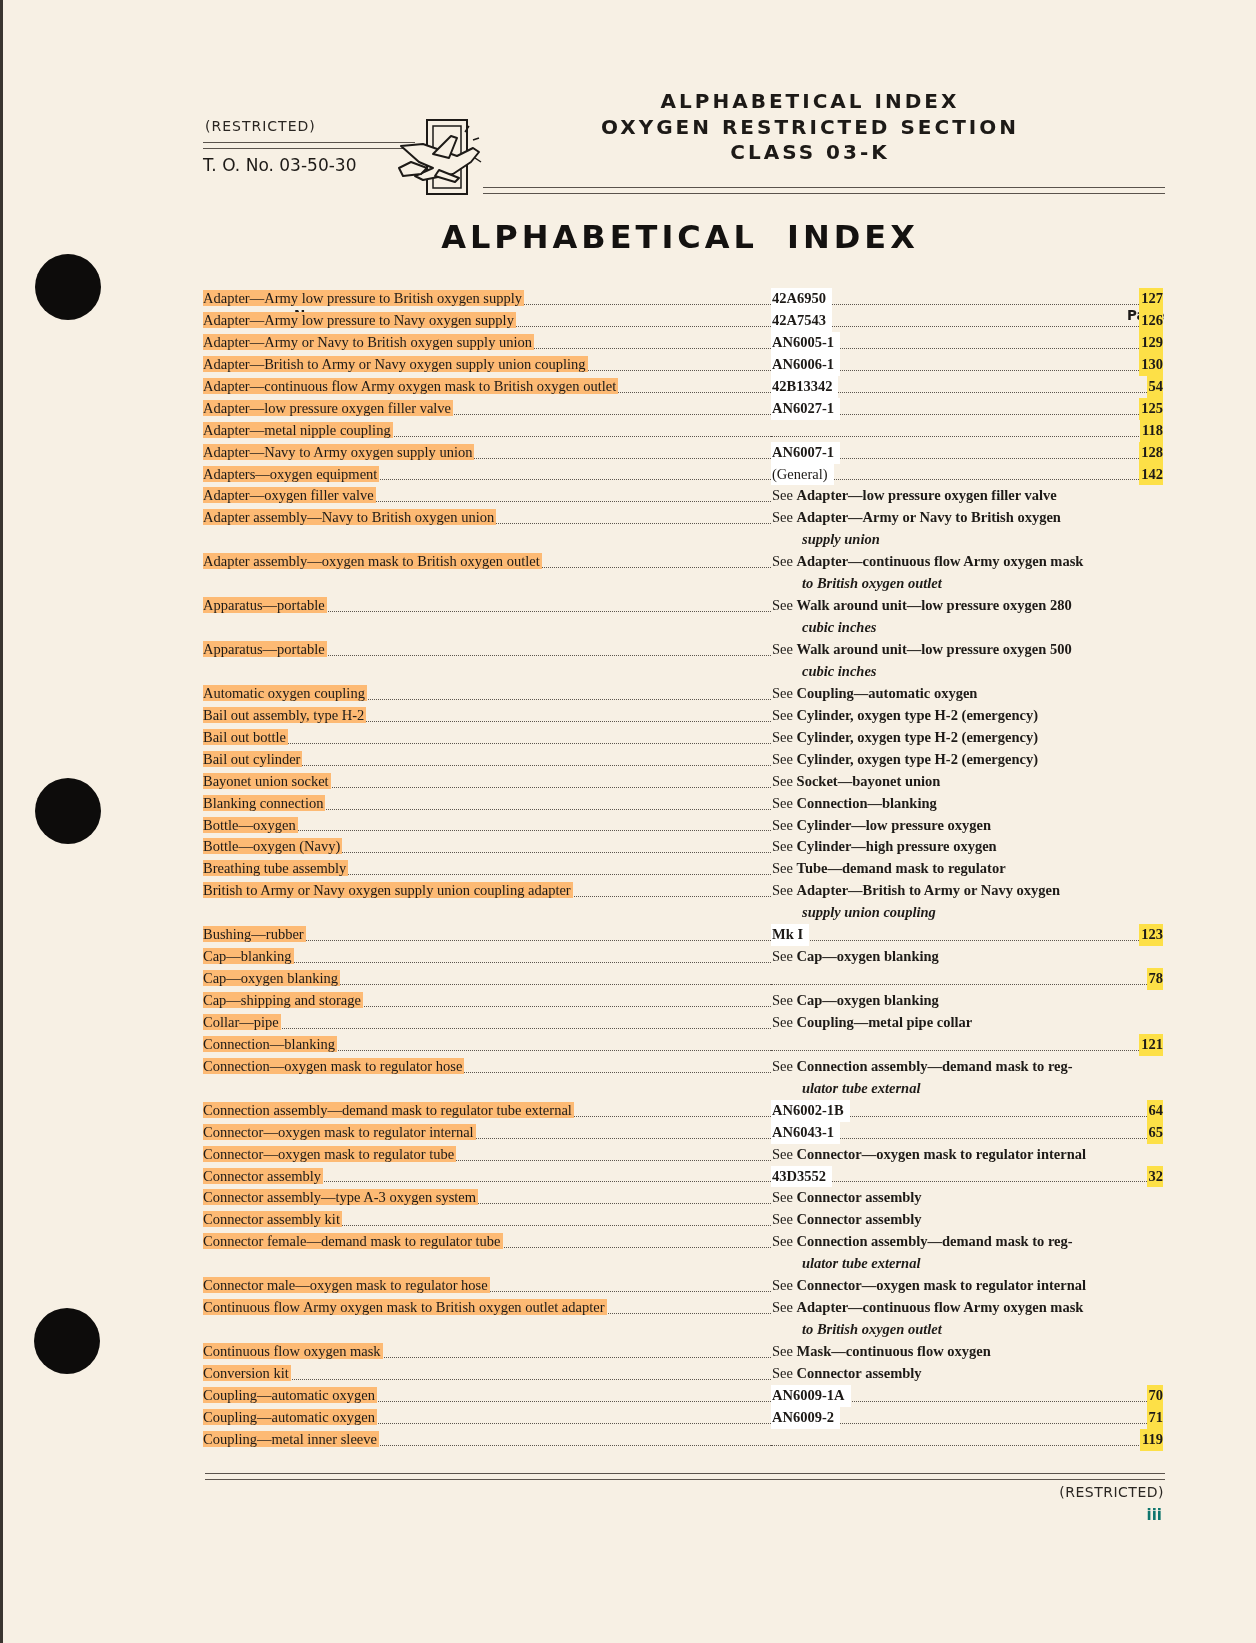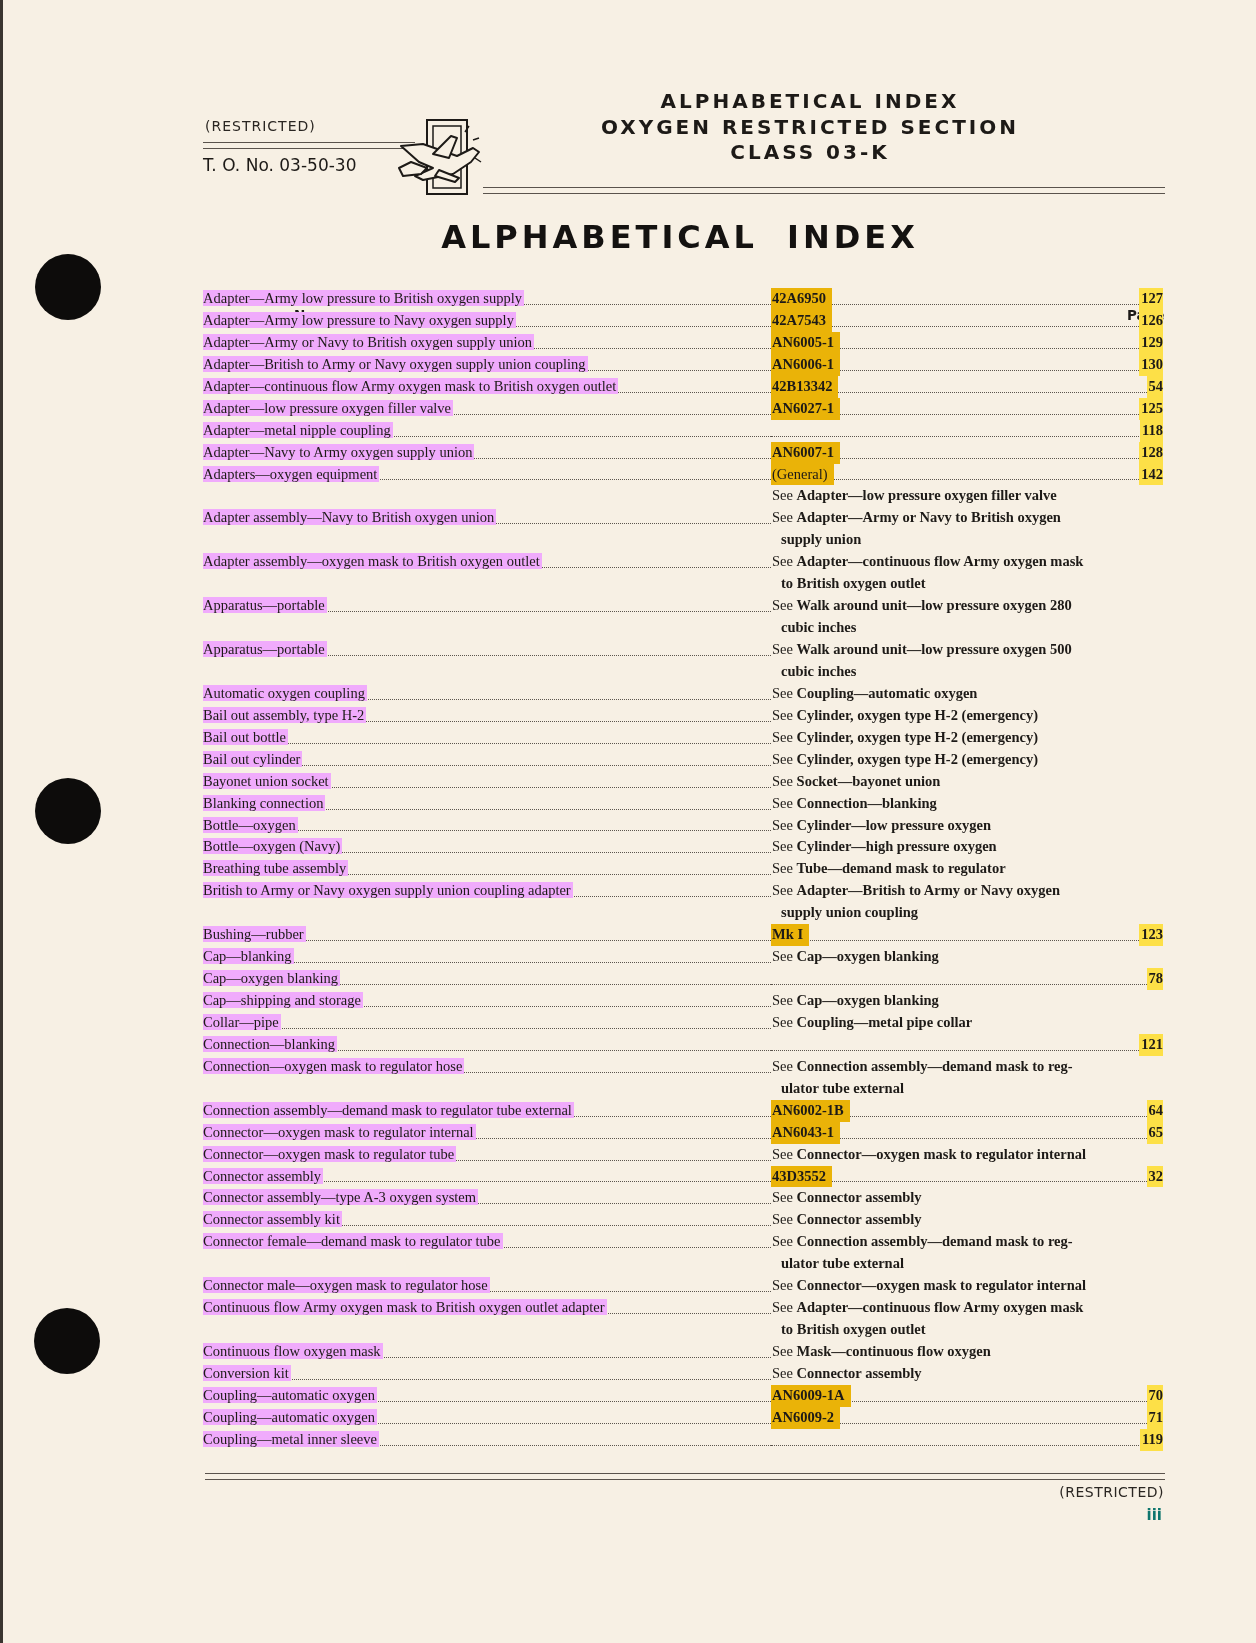--- a/index.html
+++ b/index.html
@@ -18,27 +18,27 @@
   .hdr-title { position:absolute; left:600px; width:420px; text-align:center; font-family:"DejaVu Sans", sans-serif; font-weight:bold; font-size:20px; letter-spacing:3px; color:#1d1a17; }
   .main-title { position:absolute; left:440px; top:218px; width:480px; text-align:center; font-family:"DejaVu Sans", sans-serif; font-weight:bold; font-size:32px; letter-spacing:4px; word-spacing:14px; color:#141210; }
   .col-hdr { position:absolute; top:268px; font-family:"DejaVu Sans", sans-serif; font-weight:bold; font-size:13.5px; color:#1d1a17;margin-top:39px; }
   .rows { position:absolute; left:203px; top:288px; width:960px; }
   .row { position:relative; height:21.95px; font-size:14.5px; line-height:21.95px; white-space:nowrap; }
   .lead1 { position:absolute; top:0; left:0; width:568px; height:21.95px; overflow:hidden; }
   .lead1::before, .lead2::before {
     content:""; position:absolute; left:0; right:0; bottom:5px; border-bottom:1.6px dotted #5c554d;
   }
   .lead2 { position:absolute; top:0; height:21.95px; overflow:hidden; }
-  .name-txt { position:relative; background:#f0abfc; padding-right:2px; z-index:1;margin-top:41px; }
-  .type { position:absolute; left:568px; top:0; font-weight:bold; background:#eab308; padding-left:1px; padding-right:6px; z-index:1;font-family:Liberation Serif, serif; }
+  .name-txt { position:relative; background:#fdba74; padding-right:2px; z-index:1;margin-top:41px; }
+  .type { position:absolute; left:568px; top:0; font-weight:bold; background:#ffffff; padding-left:1px; padding-right:6px; z-index:1;font-family:Liberation Serif, serif; }
   .type.normal { font-weight:normal; }
   .see { position:absolute; left:568px; top:0; background:#f7f0e4; padding-left:1px; z-index:1; width:391px; }
   .see .kw { font-weight:normal; }
   .see .ref { font-weight:bold; }
-  .cont { position:absolute; left:578px; top:0; font-weight:bold; }
+  .cont { position:absolute; left:599px; top:0; font-weight:bold;font-style:italic; }
   .page { position:absolute; right:0; top:0; font-weight:bold; background:#fde047; padding-left:2px; z-index:1; }
   .ftr-line { position:absolute; left:205px; width:960px; height:1.4px; background:#5a534c; }
   .ftr-restricted { position:absolute; right:92px; top:1484px; font-family:"DejaVu Sans", sans-serif; font-size:14px; letter-spacing:0.5px; color:#2a2622; }
   .ftr-page { position:absolute; right:94px; top:1506px; font-family:"DejaVu Sans", sans-serif; font-weight:bold; font-size:15px; color:#0f766e; }
 </style>
 </head>
 <body>
 
 <div class="left-edge"></div>
 <div class="hole" style="left:35px; top:254px;"></div>
@@ -122,20 +122,21 @@
       <span class="type">AN6007-1</span>
       <span class="page">128</span>
     </div>
     <div class="row bold">
       <div class="lead1"><span class="name-txt">Adapters—oxygen equipment</span></div>
       <div class="lead2" style="left: 568px; right: 0px;"></div>
       <span class="type normal">(General)</span>
       <span class="page">142</span>
     </div>
     <div class="row">
+      <div class="lead1"><span class="name-txt">Adapter—oxygen filler valve</span></div>
       <span class="see"><span class="kw">See</span> <span class="ref">Adapter—low pressure oxygen filler valve</span></span>
     </div>
     <div class="row">
       <div class="lead1"><span class="name-txt">Adapter assembly—Navy to British oxygen union</span></div>
       <span class="see"><span class="kw">See</span> <span class="ref">Adapter—Army or Navy to British oxygen</span></span>
     </div>
     <div class="row">
       <span class="cont">supply union</span>
     </div>
     <div class="row">

